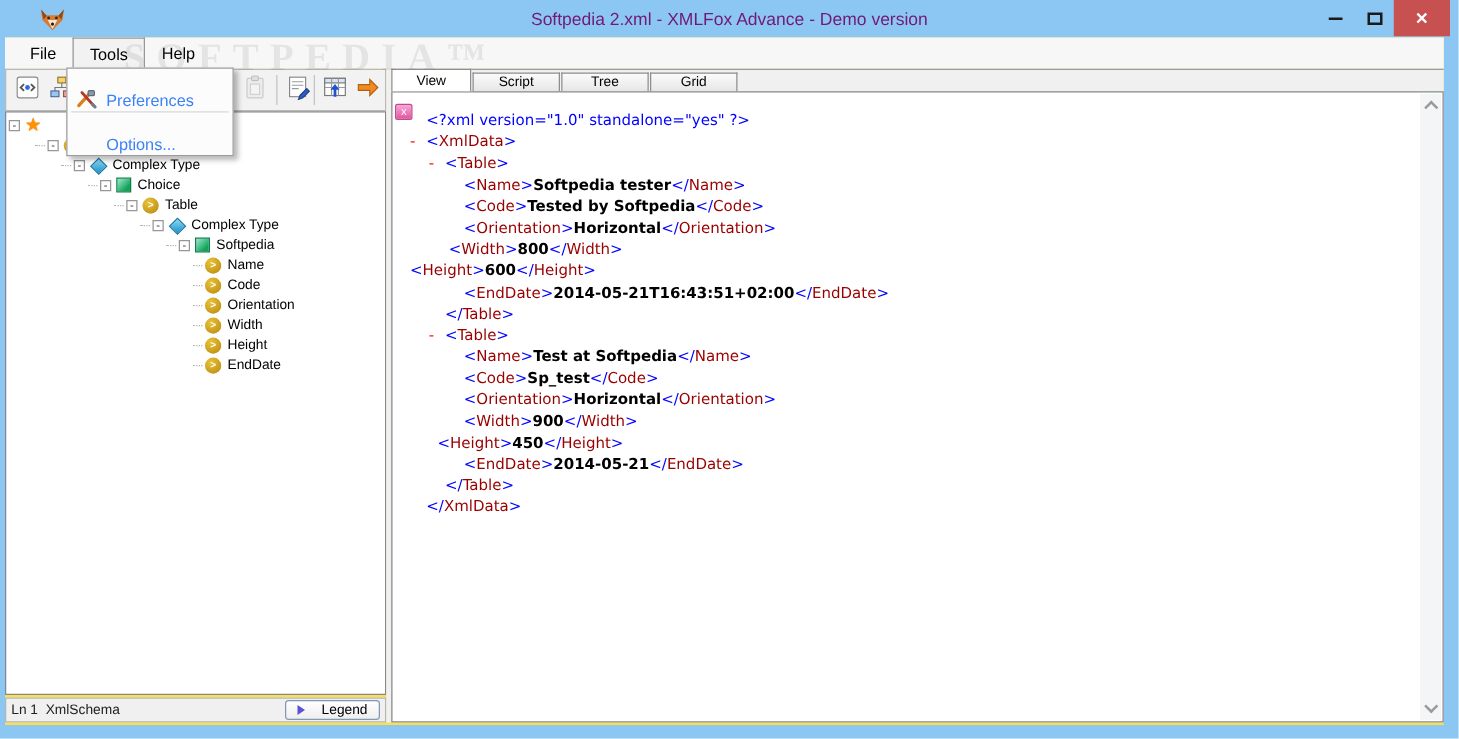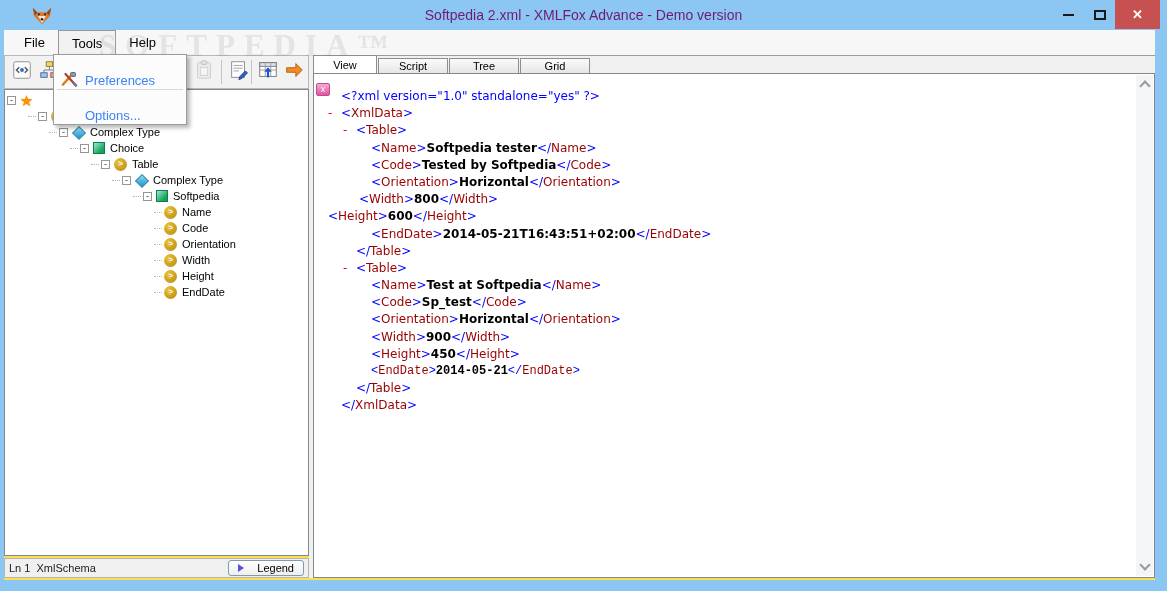--- a/index.html
+++ b/index.html
@@ -276,22 +276,22 @@
           <div class="xline" style="padding-left: 43px;"><span class="xm"> </span><span class="sx-b">&lt;</span><span class="sx-t">Orientation</span><span class="sx-b">&gt;</span><span class="sx-v">Horizontal</span><span class="sx-b">&lt;/</span><span class="sx-t">Orientation</span><span class="sx-b">&gt;</span></div>
           <div class="xline" style="padding-left: 31px;"><span class="xm"> </span><span class="sx-b">&lt;</span><span class="sx-t">Width</span><span class="sx-b">&gt;</span><span class="sx-v">800</span><span class="sx-b">&lt;/</span><span class="sx-t">Width</span><span class="sx-b">&gt;</span></div>
           <div class="xline" style=""><span class="xm"> </span><span class="sx-b">&lt;</span><span class="sx-t">Height</span><span class="sx-b">&gt;</span><span class="sx-v">600</span><span class="sx-b">&lt;/</span><span class="sx-t">Height</span><span class="sx-b">&gt;</span></div>
           <div class="xline" style="padding-left: 43px;"><span class="xm"> </span><span class="sx-b">&lt;</span><span class="sx-t">EndDate</span><span class="sx-b">&gt;</span><span class="sx-v">2014-05-21T16:43:51+02:00</span><span class="sx-b">&lt;/</span><span class="sx-t">EndDate</span><span class="sx-b">&gt;</span></div>
           <div class="xline" style="padding-left: 28px;"><span class="xm"> </span><span class="sx-b">&lt;/</span><span class="sx-t">Table</span><span class="sx-b">&gt;</span></div>
           <div class="xline" style="padding-left: 28px;"><span class="xm">-</span><span class="sx-b">&lt;</span><span class="sx-t">Table</span><span class="sx-b">&gt;</span></div>
           <div class="xline" style="padding-left: 43px;"><span class="xm"> </span><span class="sx-b">&lt;</span><span class="sx-t">Name</span><span class="sx-b">&gt;</span><span class="sx-v">Test at Softpedia</span><span class="sx-b">&lt;/</span><span class="sx-t">Name</span><span class="sx-b">&gt;</span></div>
           <div class="xline" style="padding-left: 43px;"><span class="xm"> </span><span class="sx-b">&lt;</span><span class="sx-t">Code</span><span class="sx-b">&gt;</span><span class="sx-v">Sp_test</span><span class="sx-b">&lt;/</span><span class="sx-t">Code</span><span class="sx-b">&gt;</span></div>
           <div class="xline" style="padding-left: 43px;"><span class="xm"> </span><span class="sx-b">&lt;</span><span class="sx-t">Orientation</span><span class="sx-b">&gt;</span><span class="sx-v">Horizontal</span><span class="sx-b">&lt;/</span><span class="sx-t">Orientation</span><span class="sx-b">&gt;</span></div>
           <div class="xline" style="padding-left: 43px;"><span class="xm"> </span><span class="sx-b">&lt;</span><span class="sx-t">Width</span><span class="sx-b">&gt;</span><span class="sx-v">900</span><span class="sx-b">&lt;/</span><span class="sx-t">Width</span><span class="sx-b">&gt;</span></div>
-          <div class="xline" style="padding-left: 43px;"><span class="xm"> </span><span class="sx-b">&lt;</span><span class="sx-t">Height</span><span class="sx-b">&gt;</span><span class="sx-v">450</span><span class="sx-b">&lt;/</span><span class="sx-t">Height</span><span class="sx-b">&gt;</span></div>
-          <div class="xline" style="padding-left: 43px; font-family: Liberation Mono, monospace;"><span class="xm"> </span><span class="sx-b">&lt;</span><span class="sx-t">EndDate</span><span class="sx-b">&gt;</span><span class="sx-v">2014-05-21</span><span class="sx-b">&lt;/</span><span class="sx-t">EndDate</span><span class="sx-b">&gt;</span></div>
+          <div class="xline" style="padding-left: 22px;"><span class="xm"> </span><span class="sx-b">&lt;</span><span class="sx-t">Height</span><span class="sx-b">&gt;</span><span class="sx-v">450</span><span class="sx-b">&lt;/</span><span class="sx-t">Height</span><span class="sx-b">&gt;</span></div>
+          <div class="xline" style="padding-left: 43px;"><span class="xm"> </span><span class="sx-b">&lt;</span><span class="sx-t">EndDate</span><span class="sx-b">&gt;</span><span class="sx-v">2014-05-21</span><span class="sx-b">&lt;/</span><span class="sx-t">EndDate</span><span class="sx-b">&gt;</span></div>
           <div class="xline" style="padding-left: 28px;"><span class="xm"> </span><span class="sx-b">&lt;/</span><span class="sx-t">Table</span><span class="sx-b">&gt;</span></div>
           <div class="xline" style="padding-left: 13px;"><span class="xm"> </span><span class="sx-b">&lt;/</span><span class="sx-t">XmlData</span><span class="sx-b">&gt;</span></div>
         </div>
       <div class="vscroll">
         <div class="scroll-btn">
             <span class="chev up"></span>
           </div>
         <div class="scroll-btn">
             <span class="chev down"></span>
           </div>

